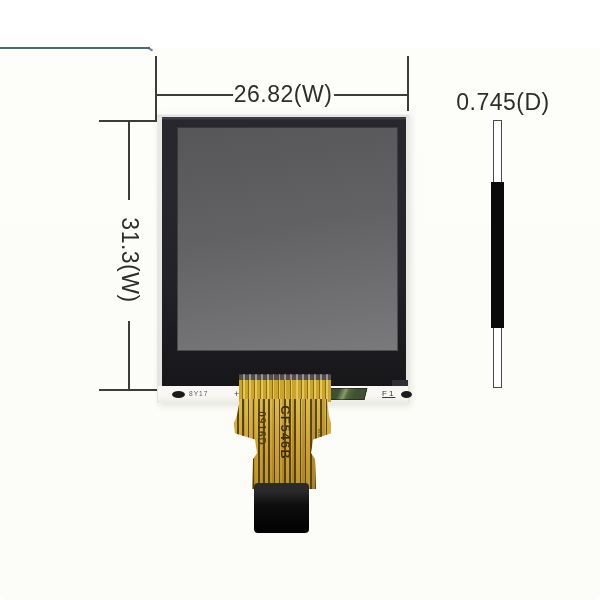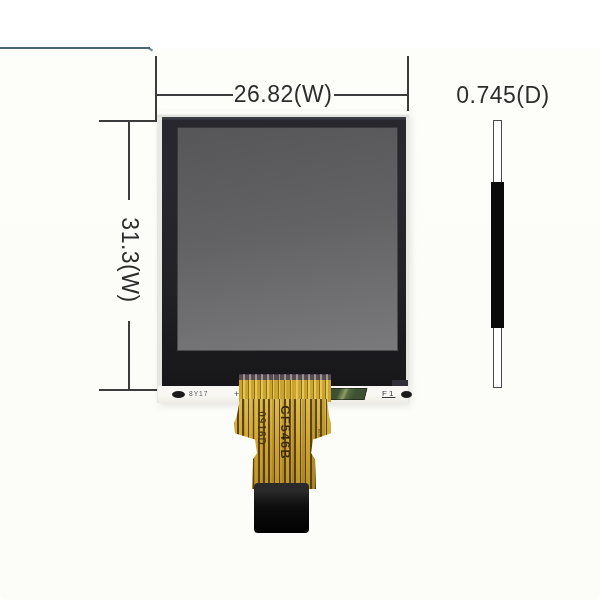--- a/index.html
+++ b/index.html
@@ -86,21 +86,21 @@
 
   <div>
     <div class="abs dim-line" style="left:99px;top:120px;width:59px;height:2px;"></div>
     <div class="abs dim-line" style="left:99px;top:389px;width:59px;height:2px;"></div>
     <div class="abs dim-line" style="left:128px;top:120px;width:2px;height:80px;"></div>
     <div class="abs dim-line" style="left:128px;top:321px;width:2px;height:70px;"></div>
     <div class="abs dim-label" style="left:129px;top:260px;transform:translate(-50%,-50%) rotate(90deg);">31.3(W)</div>
   </div>
 
   <div>
-    <div class="abs dim-label" style="left:503px;top:95px;transform:translate(-50%,-50%);">0.745(D)</div>
+    <div class="abs dim-label" style="left:503px;top:102px;transform:translate(-50%,-50%);">0.745(D)</div>
     <div class="abs sidebar-outline"></div>
     <div class="abs sidebar-black"></div>
   </div>
 
   <div class="abs panel">
     <div class="bezel">
       <div class="screen"></div>
     </div>
     <div class="bezel-tab"></div>
     <div class="pcb-strip">

